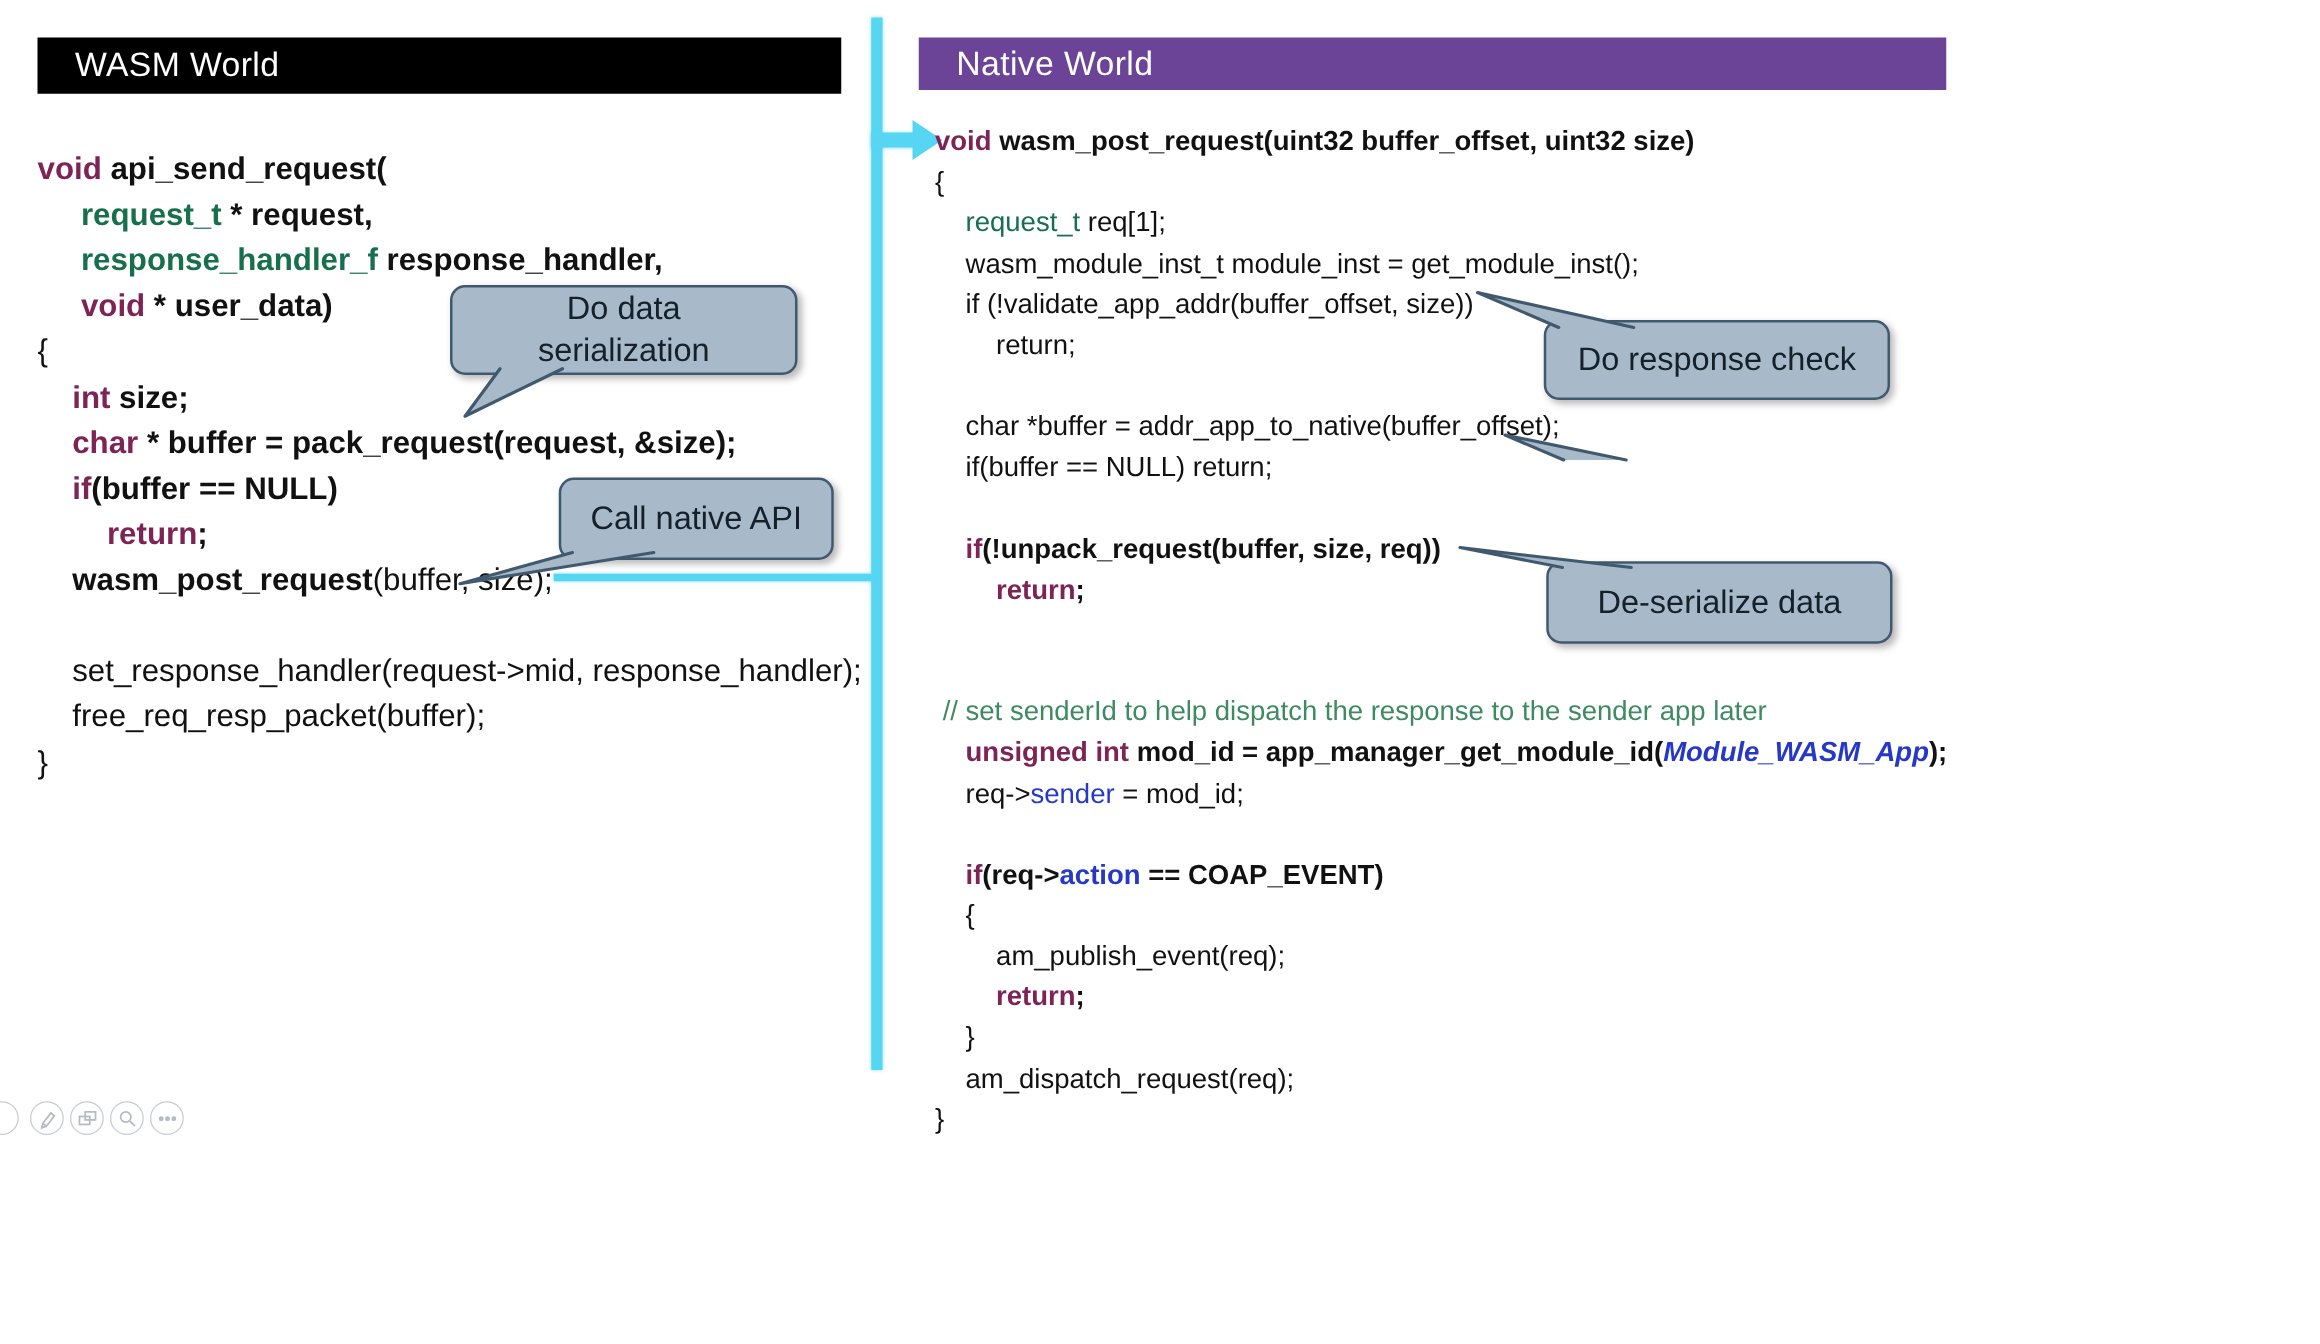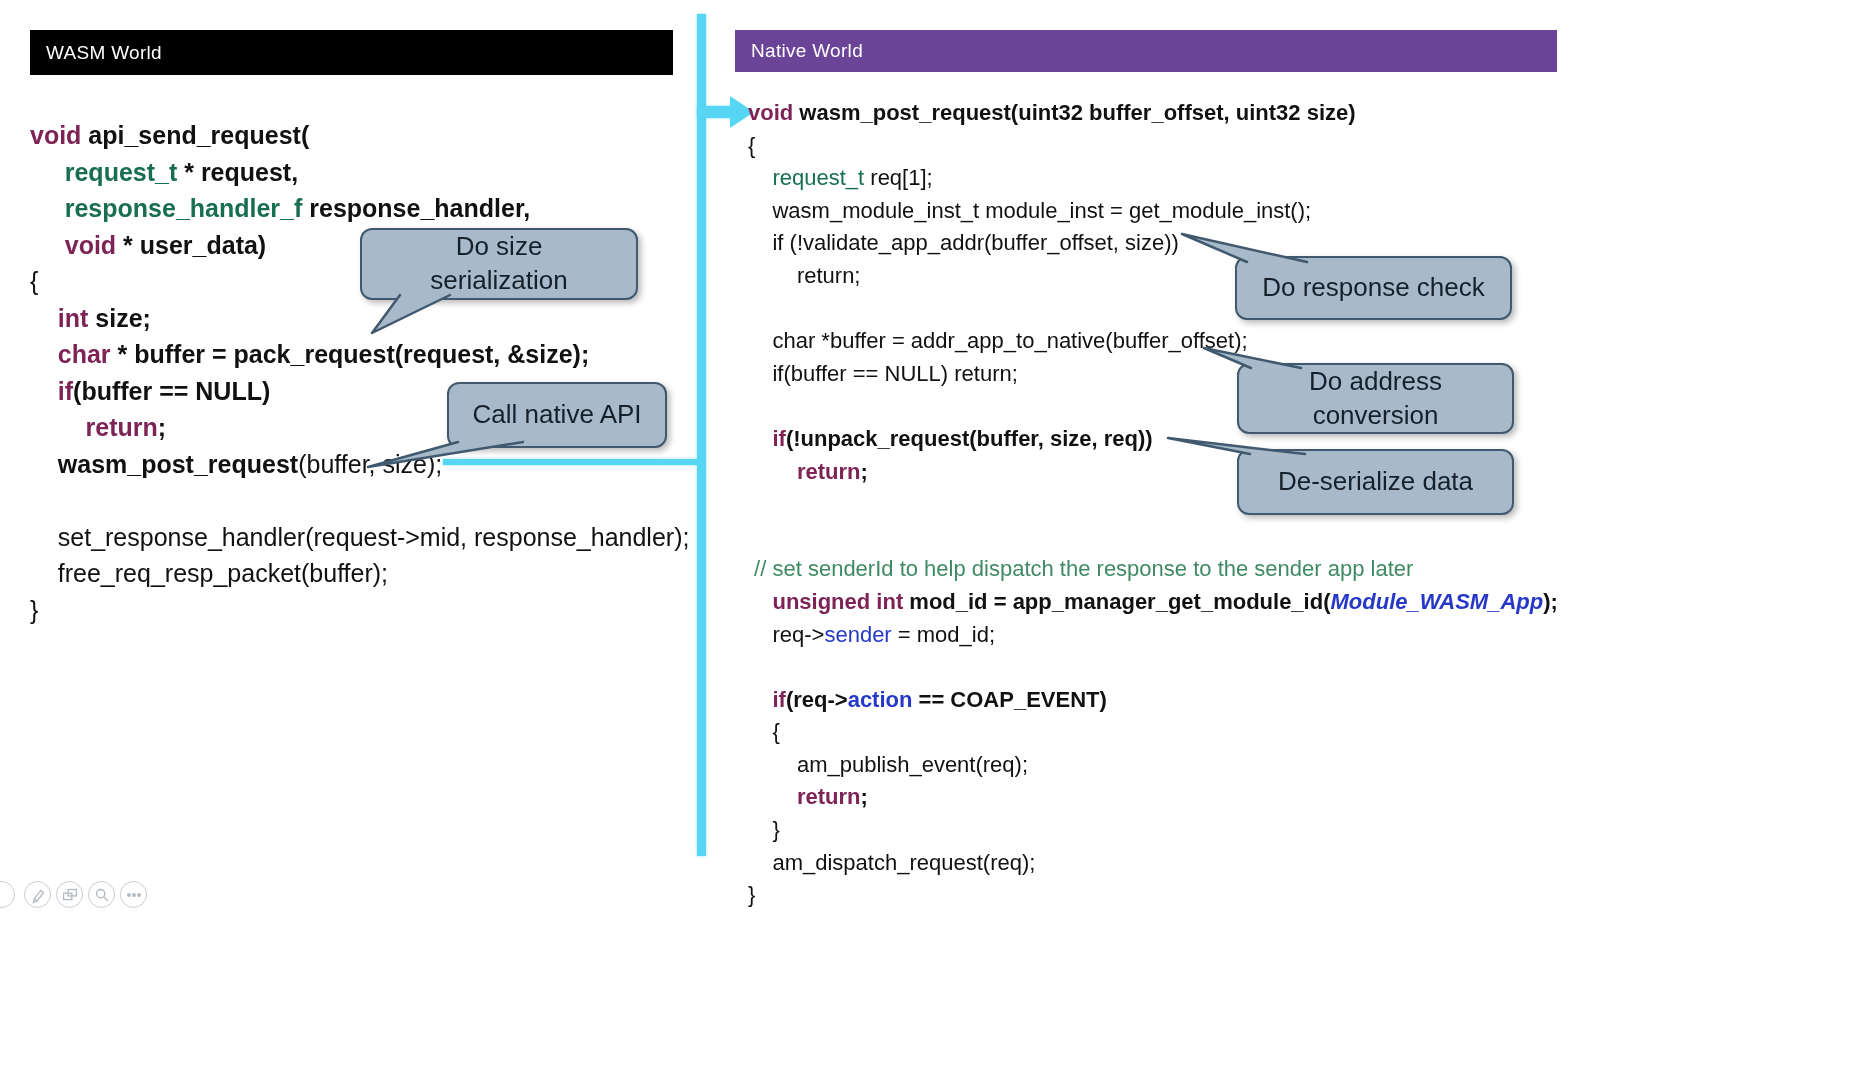--- a/index.html
+++ b/index.html
@@ -11,21 +11,21 @@
     --blue:#2638C8;
     --arrow:#56D6F3;
     --callout-fill:#A8BAC9;
     --callout-border:#41596F;
   }
   *{margin:0;padding:0;box-sizing:border-box}
   html,body{width:1856px;height:1075px;background:#ffffff;font-family:"Liberation Sans",sans-serif}
   .slide{position:absolute;left:0;top:0;width:1856px;height:1075px;background:#fff;overflow:hidden}
 
   
-  .hdr{position:absolute;color:#fff;font-size:19px;display:flex;align-items:center;padding-left:16px;letter-spacing:.3px}
+  .hdr{position:absolute;color:#fff;font-size:27px;display:flex;align-items:center;padding-left:30px;letter-spacing:.3px}
   #hdr-wasm{left:30px;top:30px;width:643px;height:45px;background:var(--header-wasm-bg)}
   #hdr-native{left:735px;top:30px;width:822px;height:42px;background:var(--header-native-bg)}
 
   
   .code{position:absolute;white-space:pre;color:#111}
   #wasm-code{left:30px;top:117px;font-size:25px}
   #wasm-code .code-line{line-height:36.5px;height:36.5px}
   #native-code{left:748px;top:97px;font-size:22px}
   #native-code .code-line{line-height:32.6px;height:32.6px}
   .code .b{font-weight:700}
@@ -81,30 +81,27 @@
 
   <div class="arrow" id="arrow-vert"></div>
   <div class="arrow" id="arrow-horiz-low"></div>
   <div class="arrow" id="arrow-horiz-top"></div>
   <div id="arrow-head"></div>
 
   <div class="code" id="wasm-code"><div class="code-line"><span class="kw b">void </span><span class="b">api_send_request(</span></div><div class="code-line"><span class="ty b">     request_t</span><span class="b"> * request,</span></div><div class="code-line"><span class="ty b">     response_handler_f </span><span class="b">response_handler,</span></div><div class="code-line"><span class="kw b">     void </span><span class="b">* user_data)</span></div><div class="code-line"><span>{</span></div><div class="code-line"><span class="kw b">    int </span><span class="b">size;</span></div><div class="code-line"><span class="kw b">    char </span><span class="b">* buffer = pack_request(request, &amp;size);</span></div><div class="code-line"><span class="kw b">    if</span><span class="b">(buffer == </span><span class="b u">NULL)</span></div><div class="code-line"><span class="kw b">        return</span><span class="b">;</span></div><div class="code-line"><span class="b u">    wasm_post_request</span><span>(buffer, size);</span></div><div class="code-line">&nbsp;</div><div class="code-line"><span>    set_response_handler(request-&gt;mid, response_handler);</span></div><div class="code-line"><span>    free_req_resp_packet(buffer);</span></div><div class="code-line"><span>}</span></div></div>
   <div class="code" id="native-code"><div class="code-line"><span class="kw b">void </span><span class="b">wasm_post_request(uint32 buffer_offset, uint32 size)</span></div><div class="code-line"><span>{</span></div><div class="code-line"><span class="ty">    request_t</span><span> req[1];</span></div><div class="code-line"><span>    wasm_module_inst_t module_inst = get_module_inst();</span></div><div class="code-line"><span>    if (!validate_app_addr(buffer_offset, size))</span></div><div class="code-line"><span>        return;</span></div><div class="code-line">&nbsp;</div><div class="code-line"><span>    char *buffer = addr_app_to_native(buffer_offset);</span></div><div class="code-line"><span>    if(buffer == NULL) return;</span></div><div class="code-line">&nbsp;</div><div class="code-line"><span class="kw b">    if</span><span class="b">(!unpack_request(buffer, size, req))</span></div><div class="code-line"><span class="kw b">        return</span><span class="b">;</span></div><div class="code-line">&nbsp;</div><div class="code-line">&nbsp;</div><div class="code-line"><span class="cm"> // set senderId to help dispatch the response to the sender app later</span></div><div class="code-line"><span class="kw b">    unsigned int </span><span class="b">mod_id = app_manager_get_module_id(</span><span class="bl b i">Module_WASM_App</span><span class="b">);</span></div><div class="code-line"><span>    req-&gt;</span><span class="bl">sender</span><span> = mod_id;</span></div><div class="code-line">&nbsp;</div><div class="code-line"><span class="kw b">    if</span><span class="b">(req-&gt;</span><span class="bl b">action</span><span class="b"> == </span><span class="b u">COAP_EVENT)</span></div><div class="code-line"><span>    {</span></div><div class="code-line"><span>        am_publish_event(req);</span></div><div class="code-line"><span class="kw b">        return</span><span class="b">;</span></div><div class="code-line"><span>    }</span></div><div class="code-line"><span>    am_dispatch_request(req);</span></div><div class="code-line"><span>}</span></div></div>
 
   <div class="callout" id="co1">
-    <span class="co-narrow">Do size serialization</span>
+    <span class="co-narrow">Do data serialization</span>
   </div>
   <div class="callout" id="co2">
     <span>Call native API</span>
   </div>
   <div class="callout" id="co3">
     <span>Do response check</span>
-  </div>
-  <div class="callout" id="co4">
-    <span class="co-narrow">Do address conversion</span>
   </div>
   <div class="callout" id="co5">
     <span>De-serialize data</span>
   </div>
 
   <svg class="tail" id="t1" width="100" height="44">
     <path d="M45,3 L17,41 L95,3"></path>
   </svg>
   <svg class="tail" id="t2" width="170" height="34">
     <path d="M100,4 L10,29 L165,4"></path>

